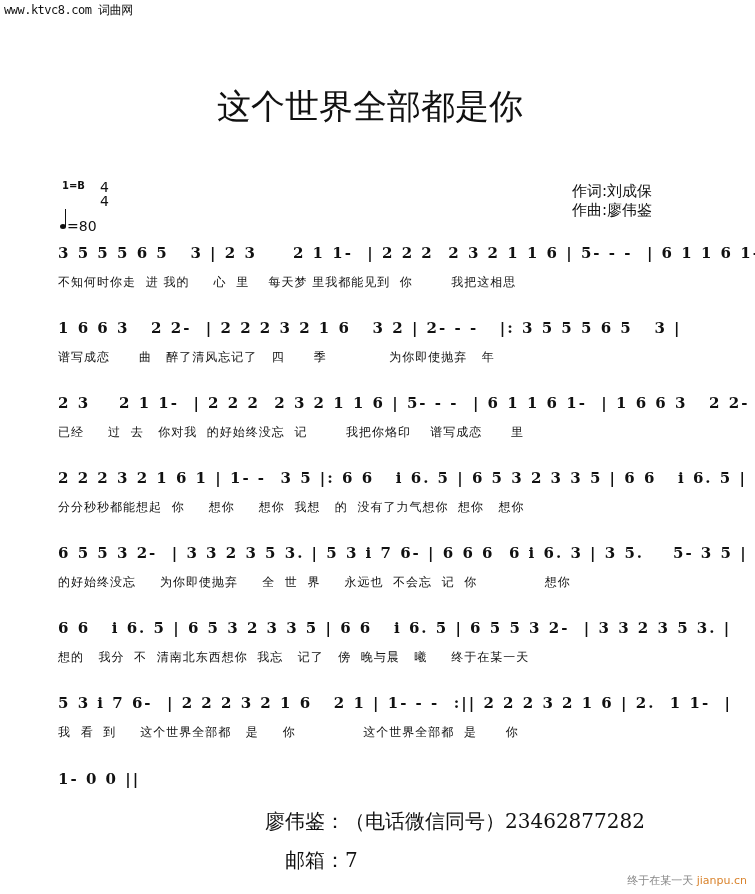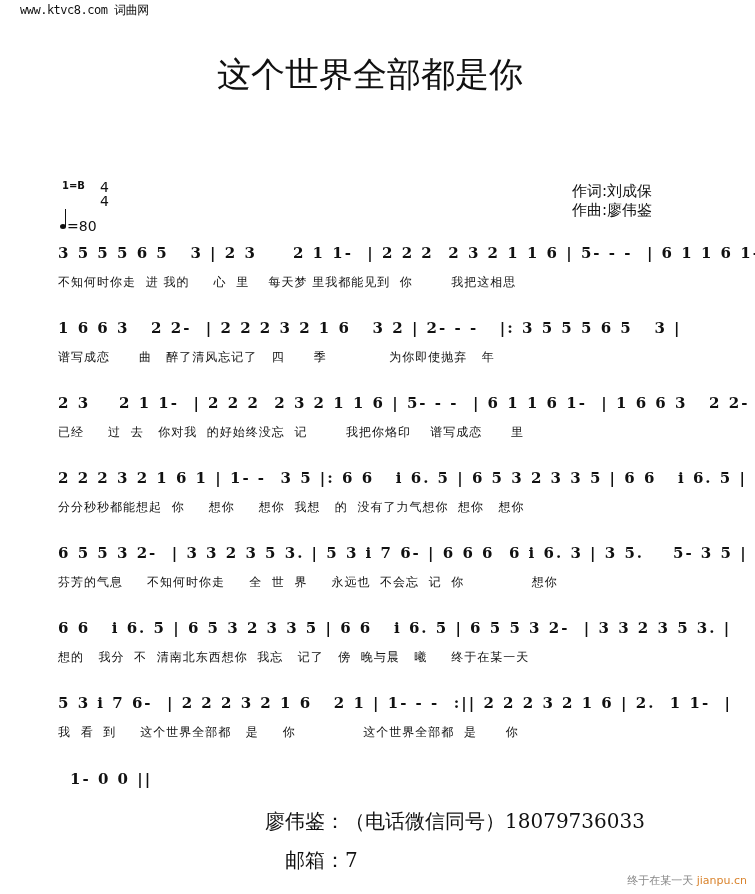--- a/index.html
+++ b/index.html
@@ -1,34 +1,34 @@
 <!DOCTYPE html>
 <html><head>
 <meta charset="utf-8">
 <style>
   html, body { margin:0; padding:0; background:#ffffff; }
   body { width:755px; height:894px; position:relative; overflow:hidden; color:#111; font-family:"DejaVu Sans", sans-serif; }
   .abs { position:absolute; }
-  .watermark { left:20px; top:2px; font-family:"DejaVu Sans Mono", monospace; font-size:12px; letter-spacing:-0.5px; }
-  .title { left:0; width:740px; top:52px; text-align:center; font-family:Liberation Sans, sans-serif; font-size:34px; }
+  .watermark { left:4px; top:2px; font-family:"DejaVu Sans Mono", monospace; font-size:12px; letter-spacing:-0.5px; }
+  .title { left:0; width:740px; top:84px; text-align:center; font-family:Liberation Sans, sans-serif; font-size:34px; }
   .credits { left:572px; top:163px; font-size:15px; line-height:19px;margin-top:19px; }
   .key { left:62px; top:180px; font-size:10px;font-weight:bold; }
   .timesig { left:100px; top:180px; font-size:14px; line-height:14px; text-align:center; }
   .timesig span { display:block; }
   .tempo { left:60px; top:218px; font-size:14px; display:flex; align-items:center; }
   .note-icon { width:6px; height:5px; background:#111; border-radius:50%; position:relative; margin-right:1px; }
   .note-icon::after { content:""; position:absolute; right:0; bottom:2px; width:1px; height:18px; background:#111; }
   .row { left:58px; width:660px; }
   .notes { position:absolute; top:0; left:0; font-family:"DejaVu Serif", serif; font-weight:bold; font-size:15px; white-space:pre; letter-spacing:2px; }
   .lyrics { position:absolute; top:30px; left:0; font-size:12px; white-space:pre; letter-spacing:1px; }
   .footer1 { left:265px; top:808px; font-family:"DejaVu Serif", serif; font-size:20px; }
   .footer2 { left:265px; top:847px; font-family:"DejaVu Serif", serif; font-size:20px;margin-left:20px; }
   .site { right:8px; bottom:6px; font-size:11px; color:#888; }
   .site b { color:#d9822b; font-weight:normal; }
-  .endmark { left:58px; top:770px; font-family:"DejaVu Serif", serif; font-weight:bold; font-size:15px; letter-spacing:2px;margin-left:12px; }
+  .endmark { left:58px; top:770px; font-family:"DejaVu Serif", serif; font-weight:bold; font-size:15px; letter-spacing:2px; }
 </style>
 </head>
 <body>
 
 <div class="abs watermark">www.ktvc8.com 词曲网</div>
 <div class="abs title">这个世界全部都是你</div>
 
 <div class="abs credits">
   <div>作词:刘成保</div>
   <div>作曲:廖伟鉴</div>
@@ -55,32 +55,32 @@
 <div class="abs row" style="top:394px;">
   <div class="notes">2 3    2 1 1-  | 2 2 2  2 3 2 1 1 6 | 5- - -  | 6 1 1 6 1-  | 1 6 6 3   2 2-  |</div>
   <div class="lyrics">已经     过  去   你对我  的好始终没忘  记        我把你烙印    谱写成恋      里</div>
 </div>
 <div class="abs row" style="top:469px;">
   <div class="notes">2 2 2 3 2 1 6 1 | 1- -  3 5 |: 6 6   i 6. 5 | 6 5 3 2 3 3 5 | 6 6   i 6. 5 |</div>
   <div class="lyrics">分分秒秒都能想起  你     想你     想你  我想   的  没有了力气想你  想你   想你</div>
 </div>
 <div class="abs row" style="top:544px;">
   <div class="notes">6 5 5 3 2-  | 3 3 2 3 5 3. | 5 3 i 7 6- | 6 6 6  6 i 6. 3 | 3 5.    5- 3 5 |</div>
-  <div class="lyrics">芬芳的气息     不知何时你走     全  世  界     永远也  不会忘  记  你              想你</div>
+  <div class="lyrics">的好始终没忘     为你即使抛弃     全  世  界     永远也  不会忘  记  你              想你</div>
 </div>
 <div class="abs row" style="top:619px;">
   <div class="notes">6 6   i 6. 5 | 6 5 3 2 3 3 5 | 6 6   i 6. 5 | 6 5 5 3 2-  | 3 3 2 3 5 3. |</div>
   <div class="lyrics">想的   我分  不  清南北东西想你  我忘   记了   傍  晚与晨   曦     终于在某一天</div>
 </div>
 <div class="abs row" style="top:694px;">
   <div class="notes">5 3 i 7 6-  | 2 2 2 3 2 1 6   2 1 | 1- - -  :|| 2 2 2 3 2 1 6 | 2.  1 1-  |</div>
   <div class="lyrics">我  看  到     这个世界全部都   是     你              这个世界全部都  是      你</div>
 </div>
 
 <div class="abs endmark">1- 0 0 ||</div>
 
-<div class="abs footer1">廖伟鉴：（电话微信同号）18079736033</div>
+<div class="abs footer1">廖伟鉴：（电话微信同号）23462877282</div>
 <div class="abs footer2">邮箱：7</div>
 
 <div class="abs site">
   <span>终于在某一天</span>
   <b>jianpu.cn</b>
 </div>
 
 </body></html>

